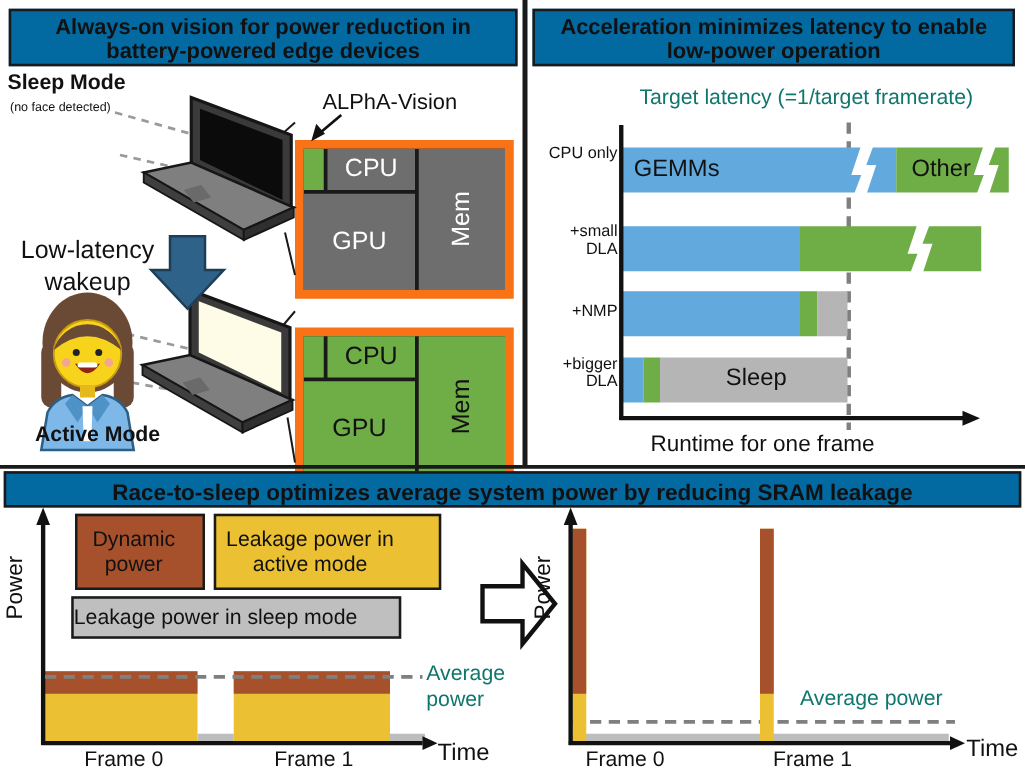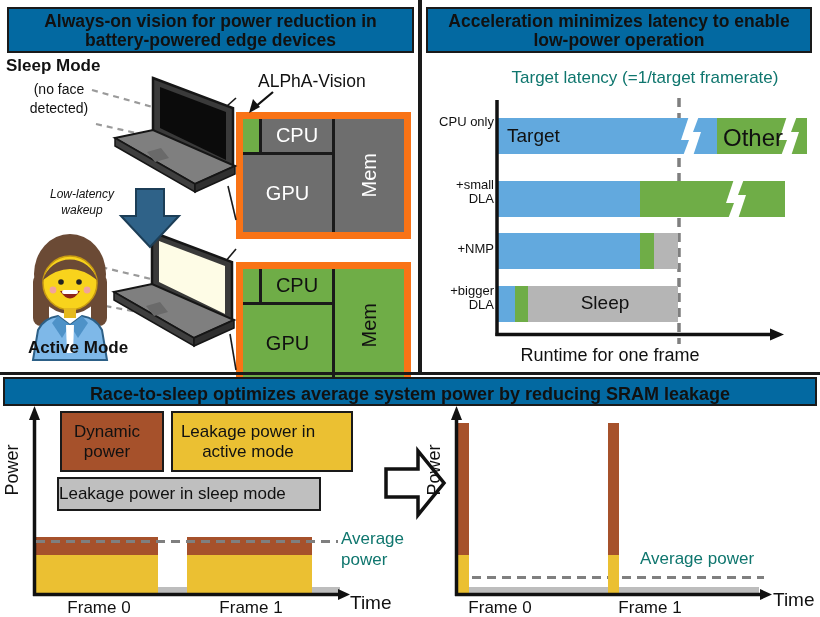--- a/index.html
+++ b/index.html
@@ -40,22 +40,22 @@
     <span class="txt" style="width:395px;">Always-on vision for power reduction in battery-powered edge devices</span>
   </div>
   <div class="abs hdr" style="left:426px;top:7px;width:386px;height:46px;font-size:17.5px;">
     <span class="txt" style="width:356px;">Acceleration minimizes latency to enable low-power operation</span>
   </div>
   <div class="abs hdr" style="left:3px;top:377px;width:814px;height:29px;font-size:18px;">
     <span class="txt">Race-to-sleep optimizes average system power by reducing SRAM leakage</span>
   </div>
 
   <div class="abs txt" style="left:6px;top:56px;font-weight:bold;font-size:17px;">Sleep Mode</div>
-  <div class="abs txt" style="left:8px;top:80px;width:102px;text-align:center;font-size:14px;line-height:1.35;">(no face detected)</div>
-  <div class="abs txt" style="left:28px;top:187px;width:108px;text-align:center;font-style:italic;font-size:12px;line-height:1.3;">Low-latency wakeup</div>
+  <div class="abs txt" style="left:8px;top:80px;width:102px;text-align:left;font-size:10px;line-height:1.35;">(no face detected)</div>
+  <div class="abs txt" style="left:16px;top:187px;width:108px;text-align:center;font-size:20px;line-height:1.3;">Low-latency wakeup</div>
   <div class="abs txt" style="left:28px;top:338px;font-weight:bold;font-size:17px;">Active Mode</div>
   <div class="abs txt" style="left:258px;top:72px;font-size:17.5px;">ALPhA-Vision</div>
 
   <div class="chip-outer" style="left:236px;top:96px;width:175px;height:127px;">
     <div class="chip-inner" style="left:7px;top:7px;width:161px;height:113px;">
       <div class="blk" style="left:0;top:0;width:16px;height:33px;background:#6FAD47;"></div>
       <div class="blk dgray" style="left:19px;top:0;width:70px;height:33px;">
         <span>CPU</span>
       </div>
       <div class="blk dgray" style="left:0;top:36px;width:89px;height:77px;">
@@ -96,22 +96,22 @@
   <div class="bar green" style="left:640px;top:181px;width:145px;height:36px;"></div>
 
   <div class="bar blue" style="left:498px;top:233px;width:142px;height:36px;"></div>
   <div class="bar green" style="left:640px;top:233px;width:14px;height:36px;"></div>
   <div class="bar bargray" style="left:654px;top:233px;width:24px;height:36px;"></div>
 
   <div class="bar blue" style="left:498px;top:286px;width:17px;height:36px;"></div>
   <div class="bar green" style="left:515px;top:286px;width:13px;height:36px;"></div>
   <div class="bar bargray" style="left:528px;top:286px;width:150px;height:36px;"></div>
 
-  <div class="abs txt" style="left:507px;top:125px;font-size:19px;">Target</div>
-  <div class="abs txt" style="left:722px;top:125px;width:62px;text-align:center;font-size:24px;">Other</div>
+  <div class="abs txt" style="left:507px;top:125px;font-size:19px;">GEMMs</div>
+  <div class="abs txt" style="left:722px;top:125px;width:62px;text-align:center;font-size:19px;">Other</div>
   <div class="abs txt" style="left:470px;top:345px;width:280px;text-align:center;font-size:18px;">Runtime for one frame</div>
   <div class="abs txt" style="left:555px;top:292px;width:100px;text-align:center;font-size:19px;">Sleep</div>
 
   <div class="legend" style="left:60px;top:411px;width:104px;height:61px;background:#A6512B;">
     <span style="width:90px;">Dynamic power</span>
   </div>
   <div class="legend" style="left:171px;top:411px;width:182px;height:61px;background:#EBC032;">
     <span style="width:150px;">Leakage power in active mode</span>
   </div>
   <div class="legend" style="left:57px;top:477px;width:264px;height:34px;background:#BFBFBF;">

